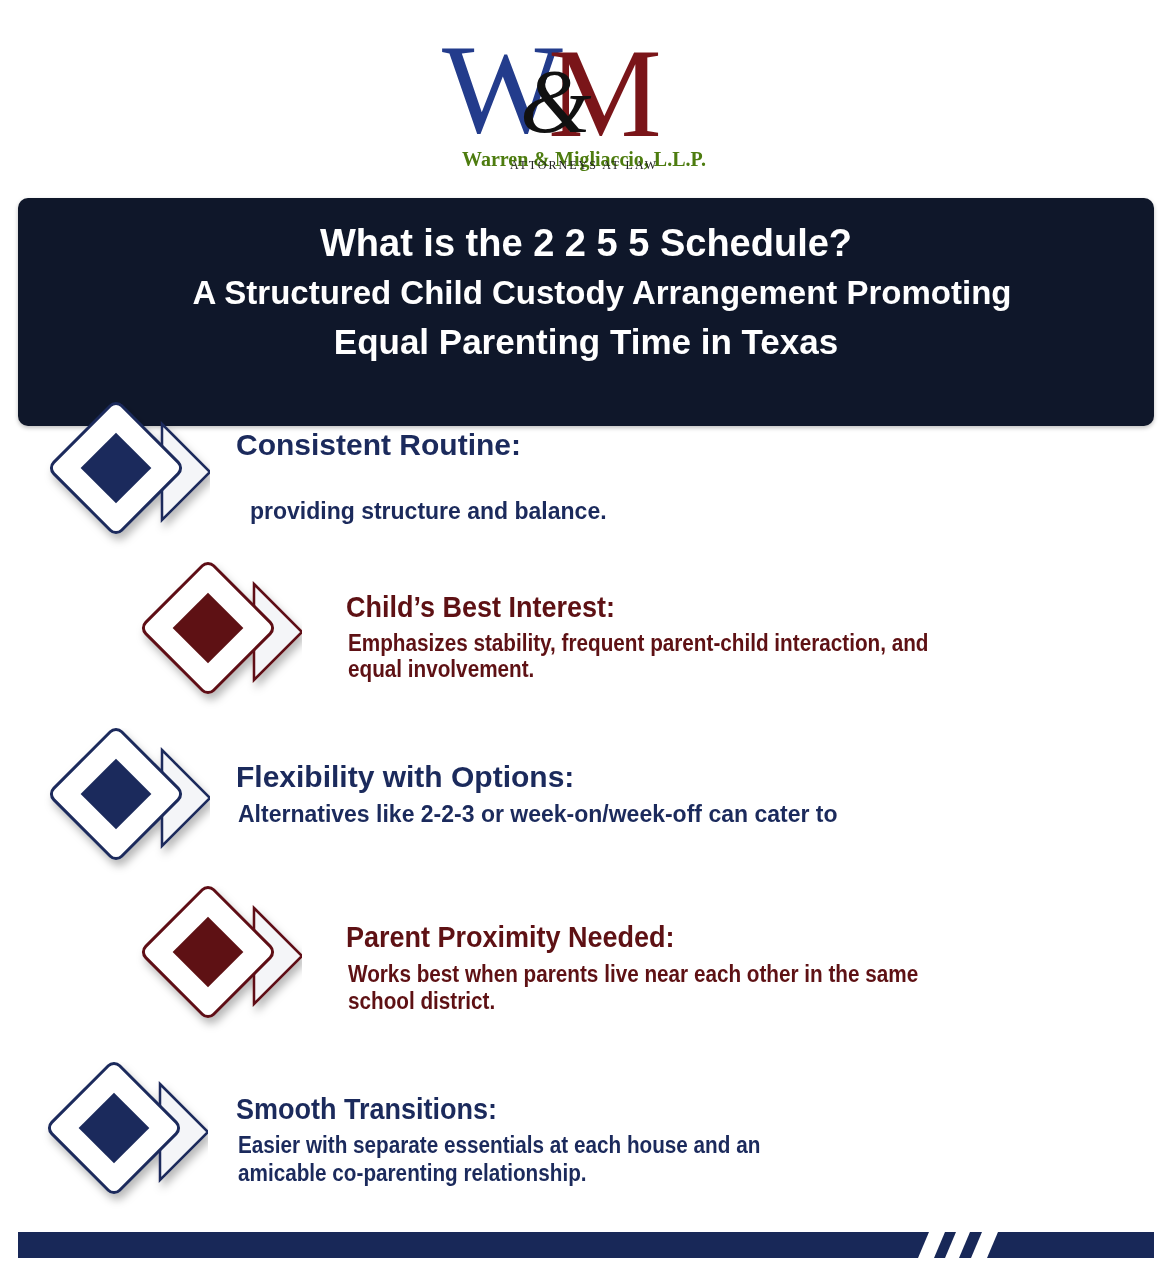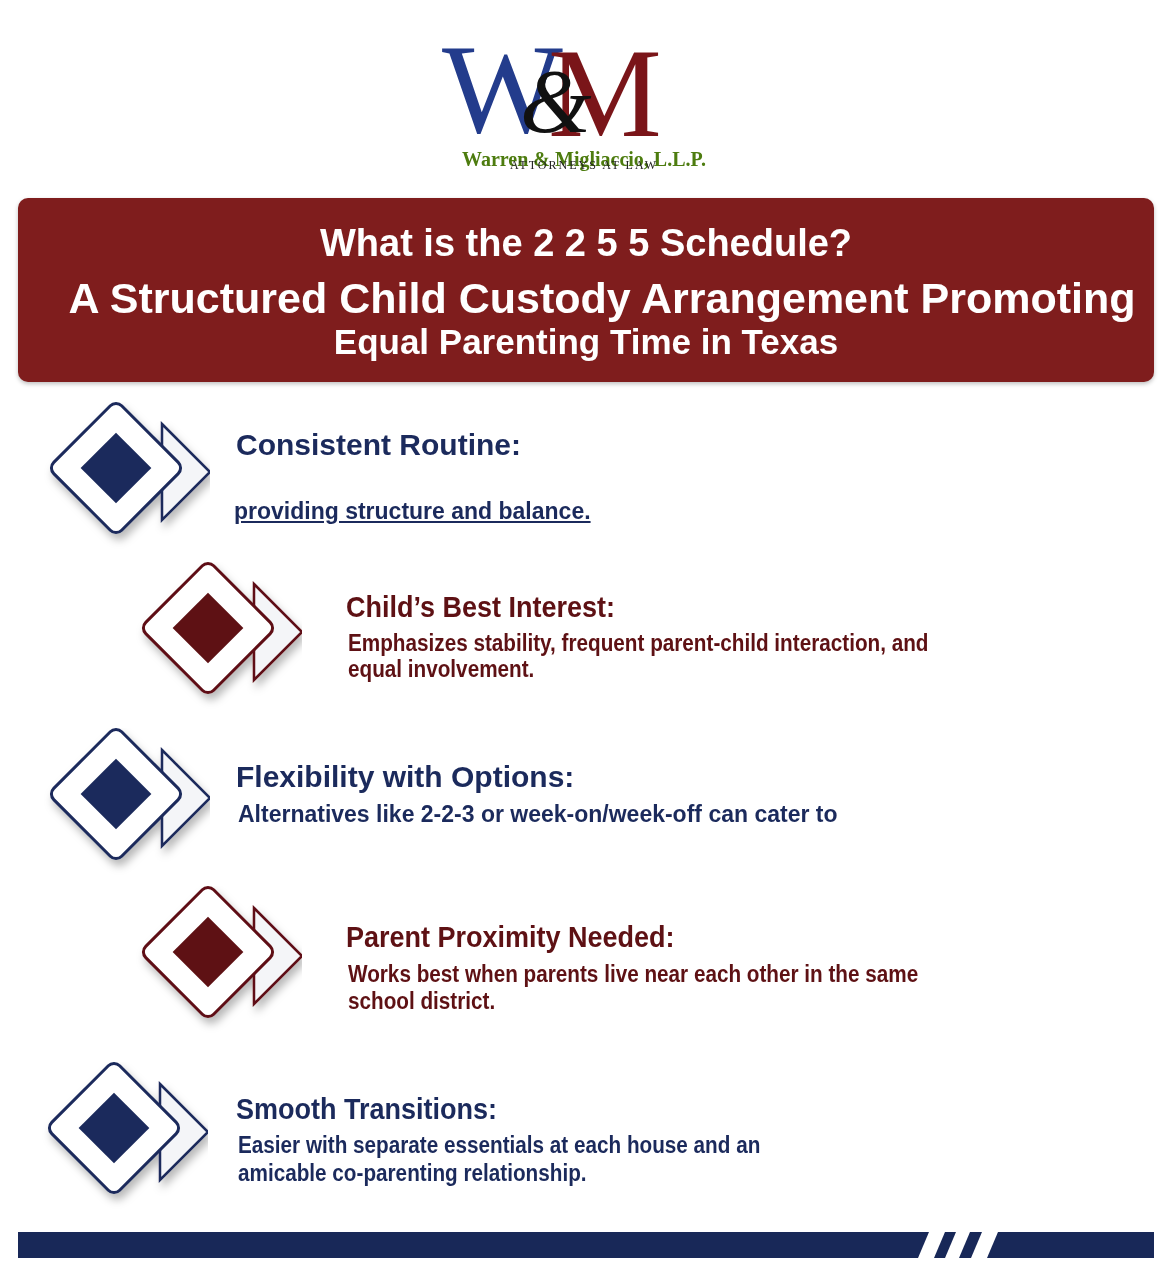--- a/index.html
+++ b/index.html
@@ -3,23 +3,23 @@
 <meta charset="utf-8">
 <style>
   html, body { margin: 0; padding: 0; background: #ffffff; }
   body { width: 1168px; height: 1280px; position: relative; overflow: hidden; font-family: "Liberation Sans", sans-serif; }
 
   .logo { position: absolute; left: 0; top: 28px; width: 1168px; height: 165px; }
   .logo-mark { position: absolute; left: 440px; top: 0; width: 260px; height: 112px; }
   .logo-name { position: absolute; left: 0; width: 1168px; top: 120px; text-align: center; font-family: "Liberation Serif", serif; font-weight: bold; font-size: 20px; color: #4d7c0f; letter-spacing: 0px; }
   .logo-sub { position: absolute; left: 0; width: 1168px; top: 130px; text-align: center; font-family: "Liberation Serif", serif; font-size: 12px; color: #222; letter-spacing: 2px; }
 
-  .banner { position: absolute; left: 18px; top: 198px; width: 1136px; height: 184px; background: #7f1d1d; border-radius: 10px; box-shadow: 0 2px 4px rgba(0,0,0,0.25); color: #fff; text-align: center; font-weight: bold; }
+  .banner { position: absolute; left: 18px; top: 198px; width: 1136px; height: 228px; background: #0f172a; border-radius: 10px; box-shadow: 0 2px 4px rgba(0,0,0,0.25); color: #fff; text-align: center; font-weight: bold; }
   .banner .l1 { position: absolute; left: 0; right: 0; top: 24px; font-size: 38px; }
-  .banner .l2 { position: absolute; left: 0; right: 0; top: 76px; font-size: 43px; margin-left: 32px; }
+  .banner .l2 { position: absolute; left: 0; right: 0; top: 76px; font-size: 33px; margin-left: 32px; }
   .banner .l3 { position: absolute; left: 0; right: 0; top: 124px; font-size: 35px; }
 
   .item { position: absolute; }
   .item .icon { position: absolute; left: 0; top: 0; width: 170px; height: 150px; }
   .item .title { position: absolute; font-weight: bold; font-size: 30px; white-space: nowrap; }
   .item .desc { position: absolute; font-weight: bold; font-size: 23px; line-height: 27px; white-space: nowrap; }
   .navy { color: #1b2a5c; }
   .maroon { color: #5e1114; }
   .cond { transform: scaleX(0.9); transform-origin: left top; }
 
@@ -54,21 +54,21 @@
 
 <div class="item" style="left:40px;top:402px;width:1100px;height:150px;">
   <svg class="icon" viewBox="0 0 170 150">
     <g filter="url(#sh)">
       <polygon points="122,22 170,70 122,118" fill="#f4f5f8" stroke="#1b2a5c" stroke-width="2.5"></polygon>
       <rect x="28" y="18" width="96" height="96" rx="8" transform="rotate(45 76 66)" fill="#ffffff" stroke="#1b2a5c" stroke-width="3"></rect>
     </g>
     <rect x="51" y="41" width="50" height="50" transform="rotate(45 76 66)" fill="#1b2a5c"></rect>
   </svg>
   <div class="title navy" style="left:196px;top:26px;text-align:center;">Consistent Routine:</div>
-  <div class="desc navy" style="left:194px;top:96px;text-decoration:underline;">providing structure and balance.</div>
+  <div class="desc navy" style="left:210px;top:96px;">providing structure and balance.</div>
 </div>
 
 <div class="item" style="left:132px;top:562px;width:1020px;height:150px;">
   <svg class="icon" viewBox="0 0 170 150">
     <g filter="url(#sh)">
       <polygon points="122,22 170,70 122,118" fill="#f4f5f8" stroke="#5e1114" stroke-width="2.5"></polygon>
       <rect x="28" y="18" width="96" height="96" rx="8" transform="rotate(45 76 66)" fill="#ffffff" stroke="#5e1114" stroke-width="3"></rect>
     </g>
     <rect x="51" y="41" width="50" height="50" transform="rotate(45 76 66)" fill="#5e1114"></rect>
   </svg>

